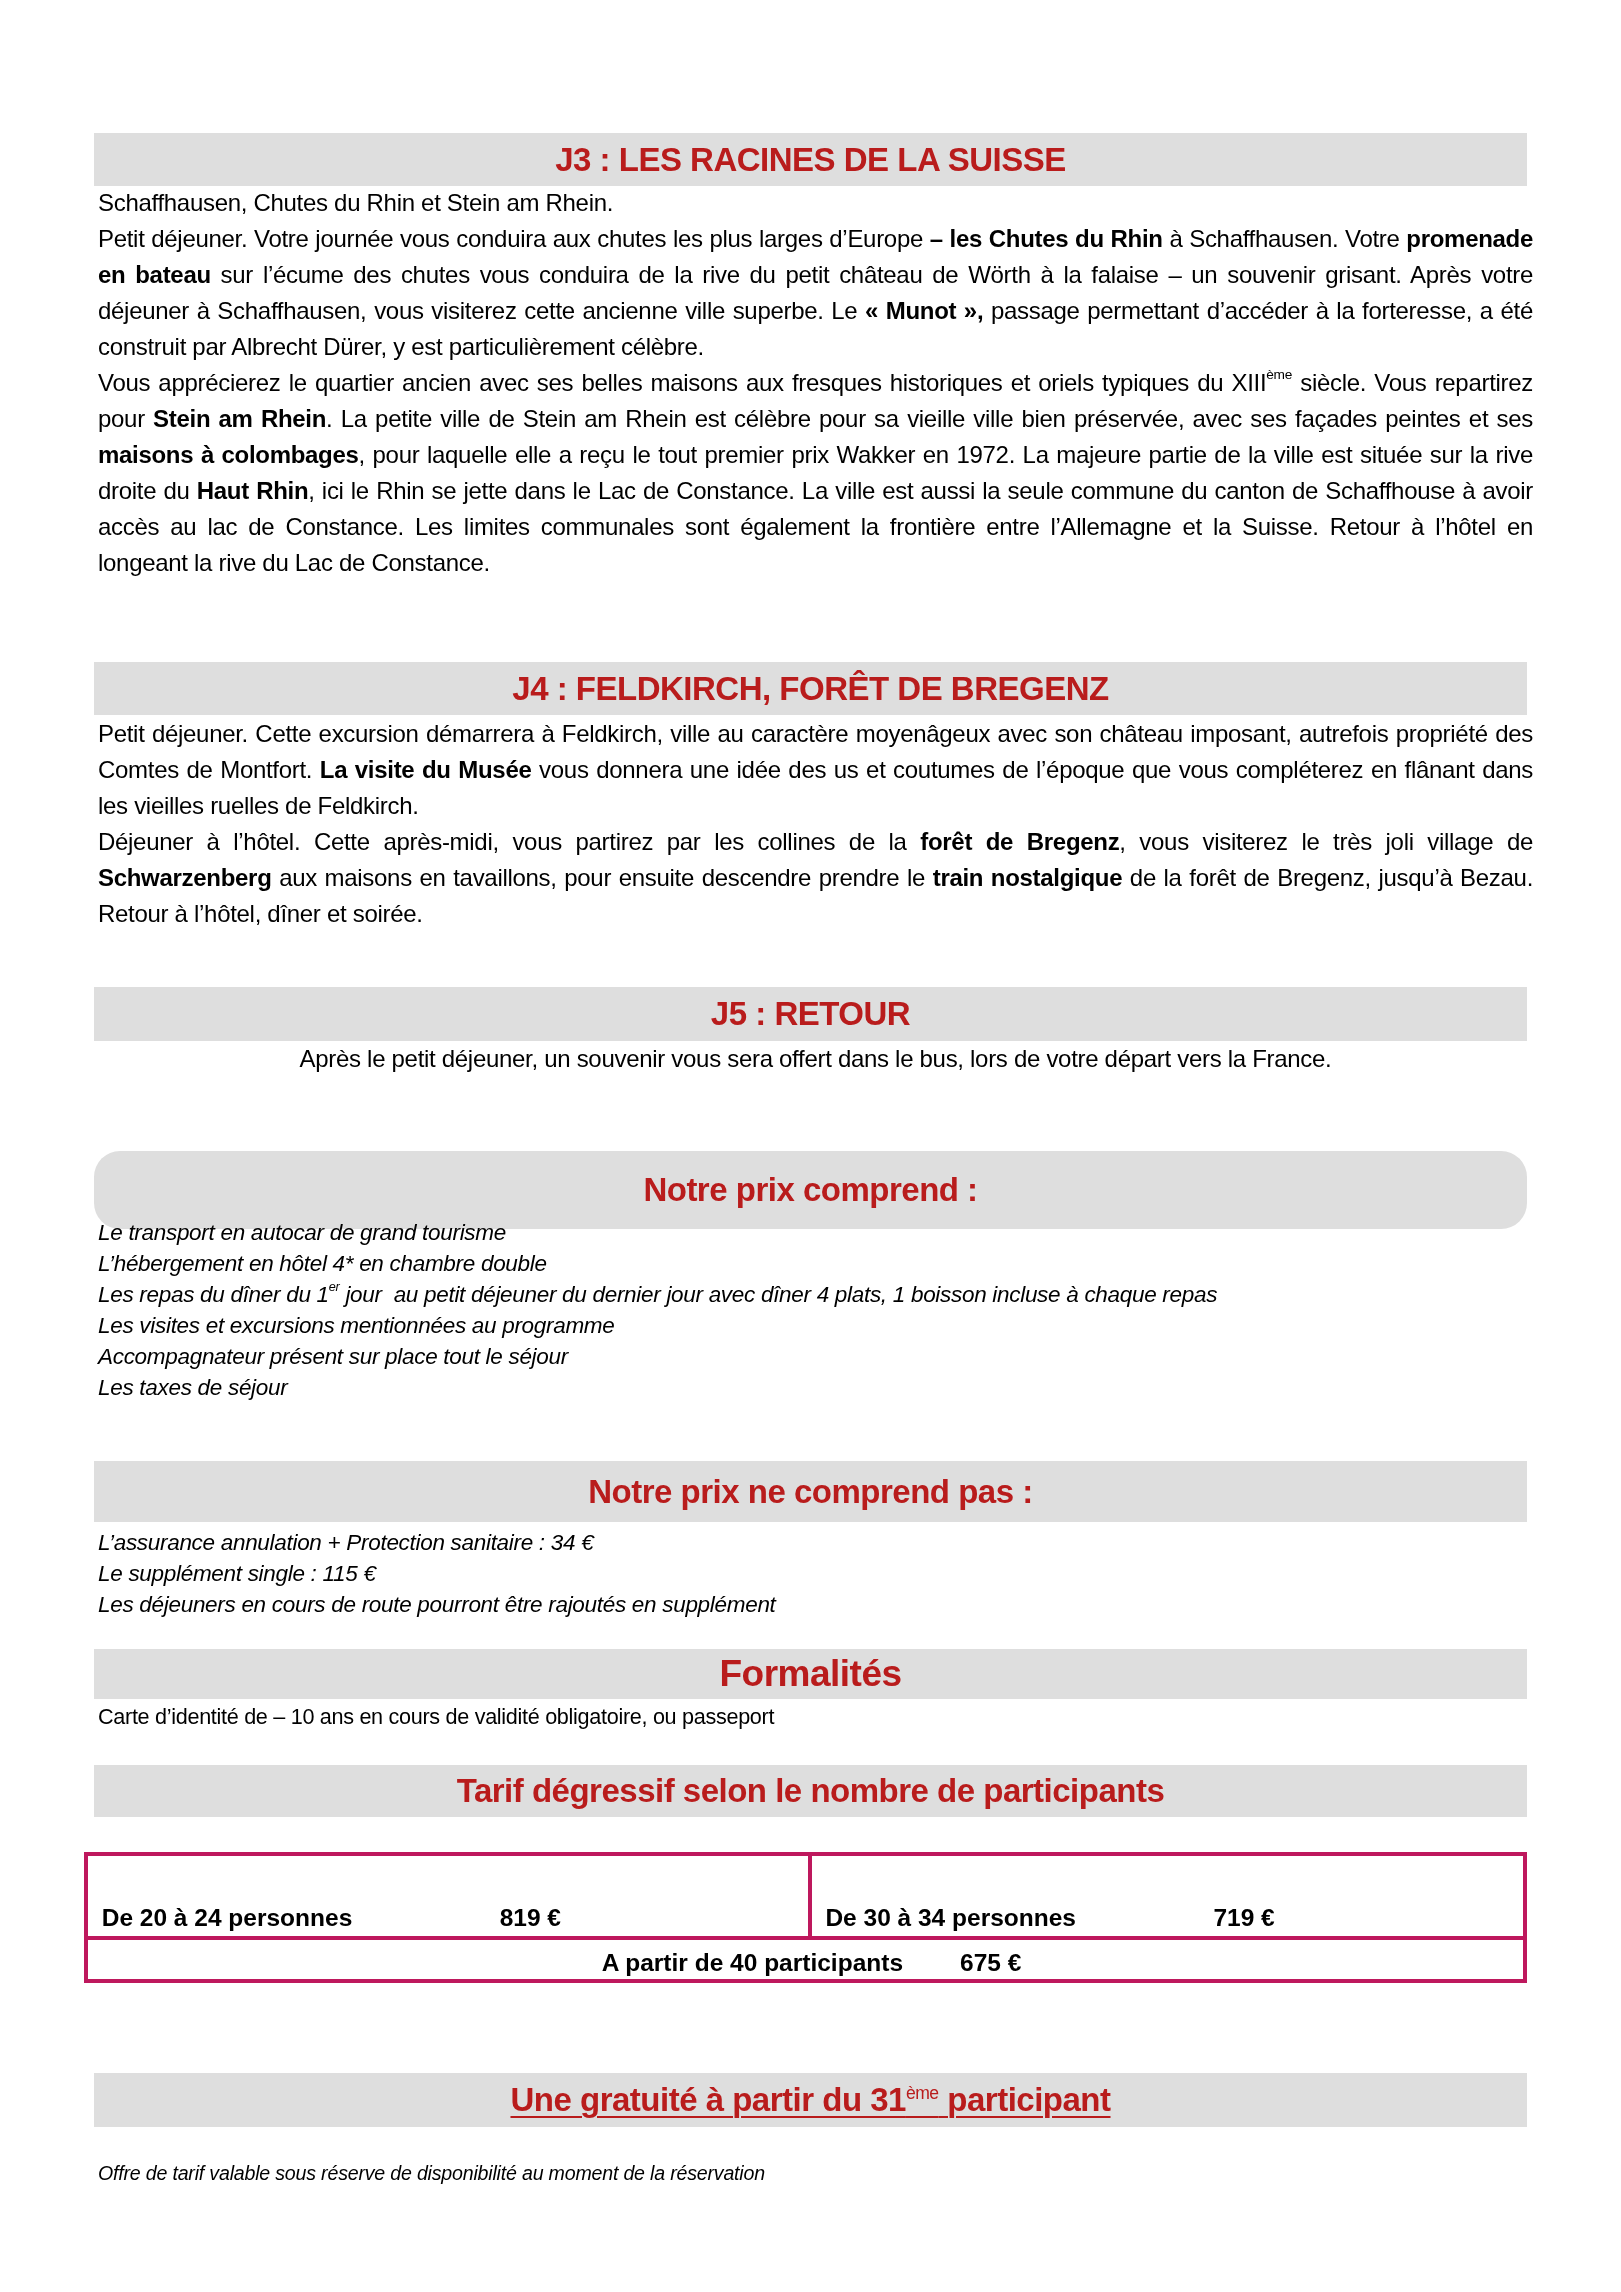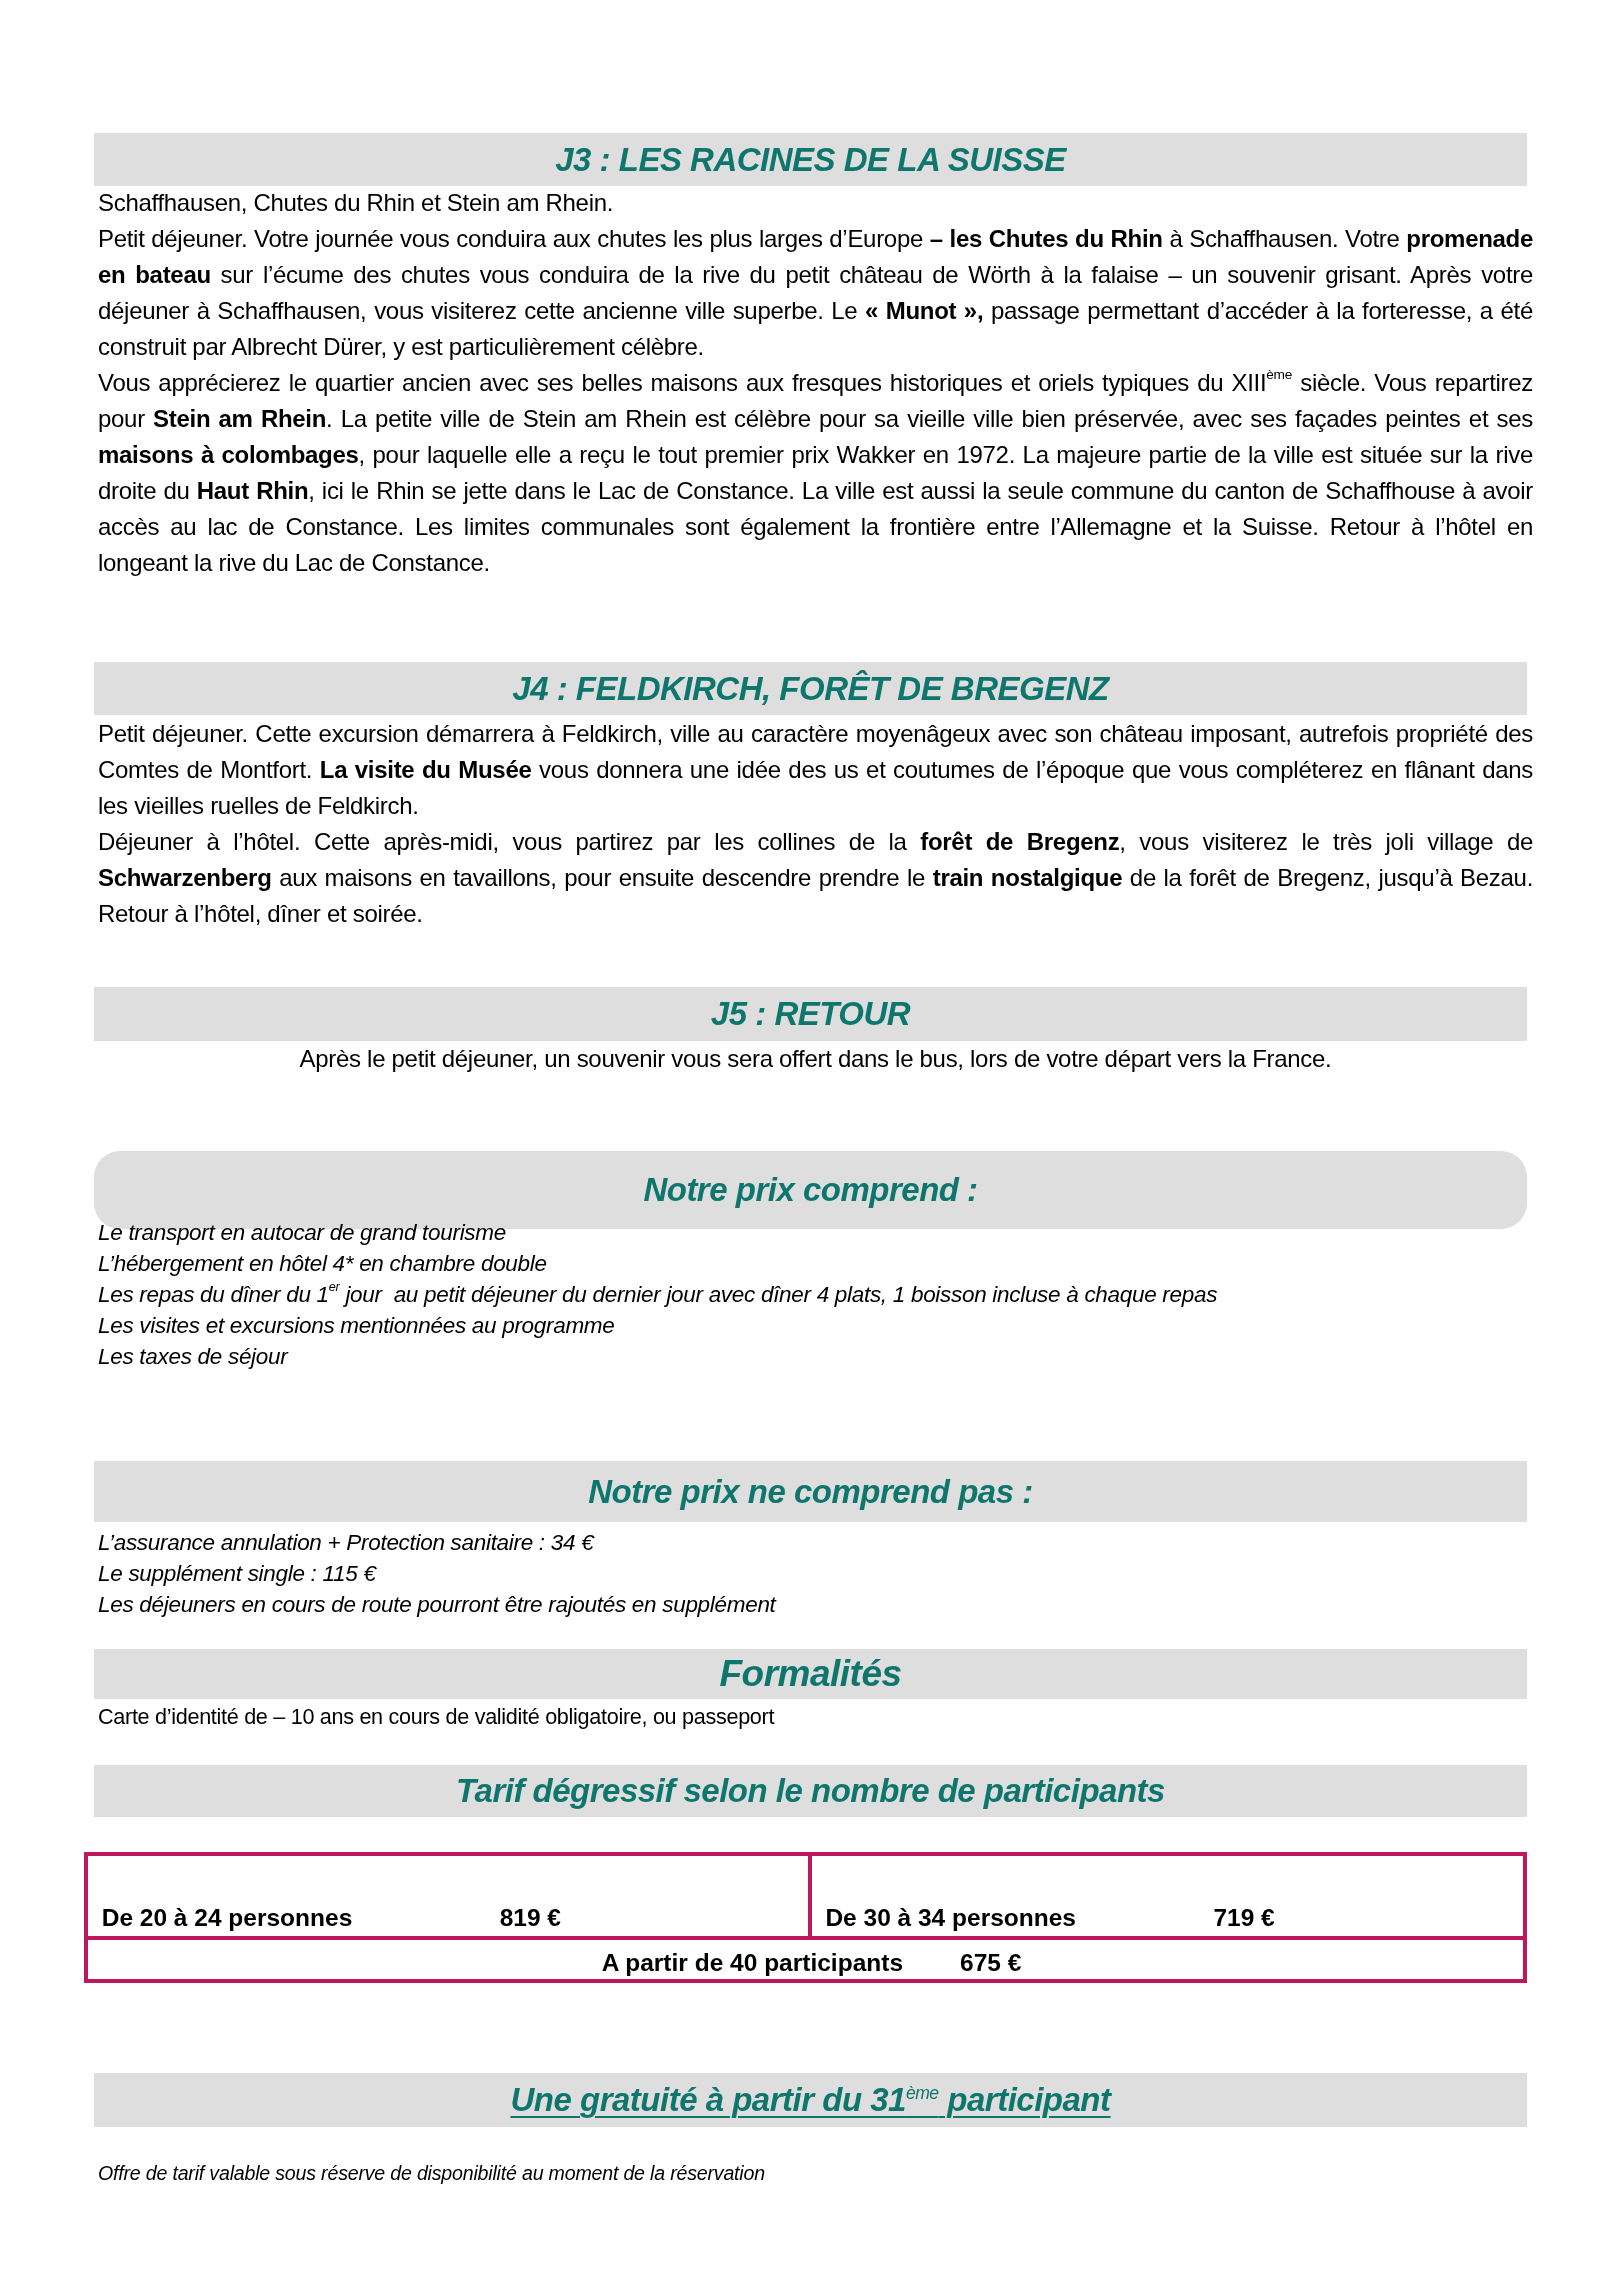--- a/index.html
+++ b/index.html
@@ -1,21 +1,21 @@
 <!DOCTYPE html>
 <html><head>
 <meta charset="utf-8">
 <style>
   html, body { margin: 0; padding: 0; background: #ffffff; }
   body { width: 1621px; height: 2293px; position: relative; overflow: hidden;
          font-family: "Liberation Sans", "DejaVu Sans", sans-serif; color: #000; }
   .bar { position: absolute; left: 94px; width: 1433px; background: #dedede;
          display: flex; align-items: center; justify-content: center; }
   .bar-title { font-family: "Liberation Sans Narrow", "Liberation Sans", sans-serif;
-               font-weight: bold; font-style: italic; color: #0f766e;
+               font-weight: bold; color: #b91c1c;
                font-size: 33px; letter-spacing: -0.5px; white-space: nowrap; }
   .bar-title.underlined { text-decoration: underline; text-underline-offset: 4.9px; text-decoration-thickness: 2px; }
   .bar-title sup { font-size: 17.6px; vertical-align: super; line-height: 0; font-weight: normal; }
   .para { position: absolute; left: 98px; width: 1435px; font-size: 24px;
           line-height: 36px; text-align: justify; font-family: "Liberation Sans", sans-serif;
           letter-spacing: -0.3px; }
   .para p { margin: 0; }
   .para b { font-weight: bold; }
   .para sup { font-size: 13.7px; line-height: 0; vertical-align: 11.8px; }
   .list { position: absolute; left: 98px; width: 1431px; font-style: italic;
@@ -64,20 +64,21 @@
 </div>
 
 <div class="bar" style="top:1151px;height:78px;border-radius:26px;">
   <span class="bar-title">Notre prix comprend :</span>
 </div>
 <div class="list" style="top:1217px;">
   <div>Le transport en autocar de grand tourisme</div>
   <div>L’hébergement en hôtel 4* en chambre double</div>
   <div><span>Les repas du dîner du 1</span><sup>er</sup><span style="white-space:pre"> jour  au petit déjeuner du dernier jour avec dîner 4 plats, 1 boisson incluse à chaque repas</span></div>
   <div>Les visites et excursions mentionnées au programme</div>
+  <div>Accompagnateur présent sur place tout le séjour</div>
   <div>Les taxes de séjour</div>
 </div>
 
 <div class="bar" style="top:1461px;height:61px;">
   <span class="bar-title">Notre prix ne comprend pas :</span>
 </div>
 <div class="list" style="top:1527px;">
   <div>L’assurance annulation + Protection sanitaire : 34 €</div>
   <div>Le supplément single : 115 €</div>
   <div>Les déjeuners en cours de route pourront être rajoutés en supplément</div>

